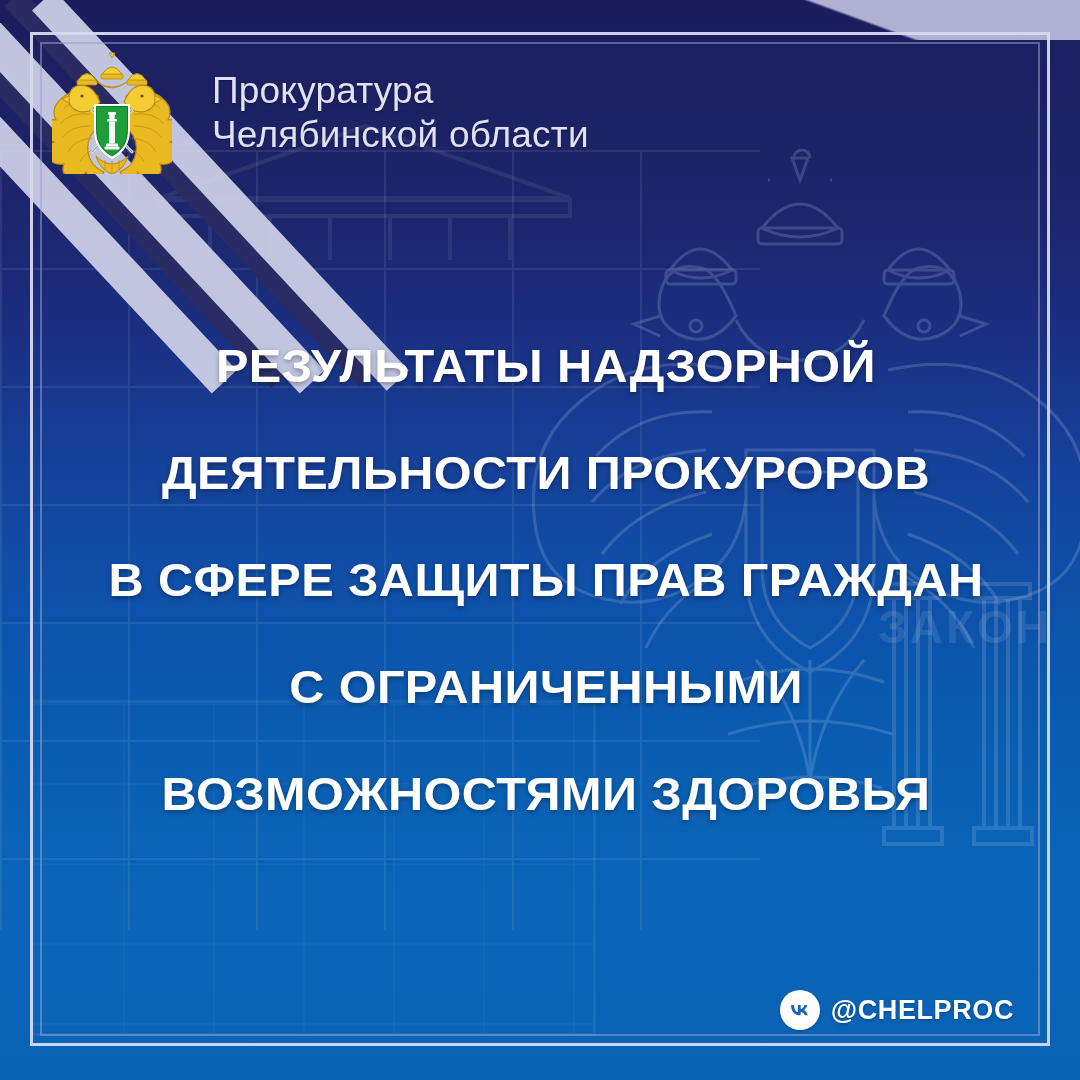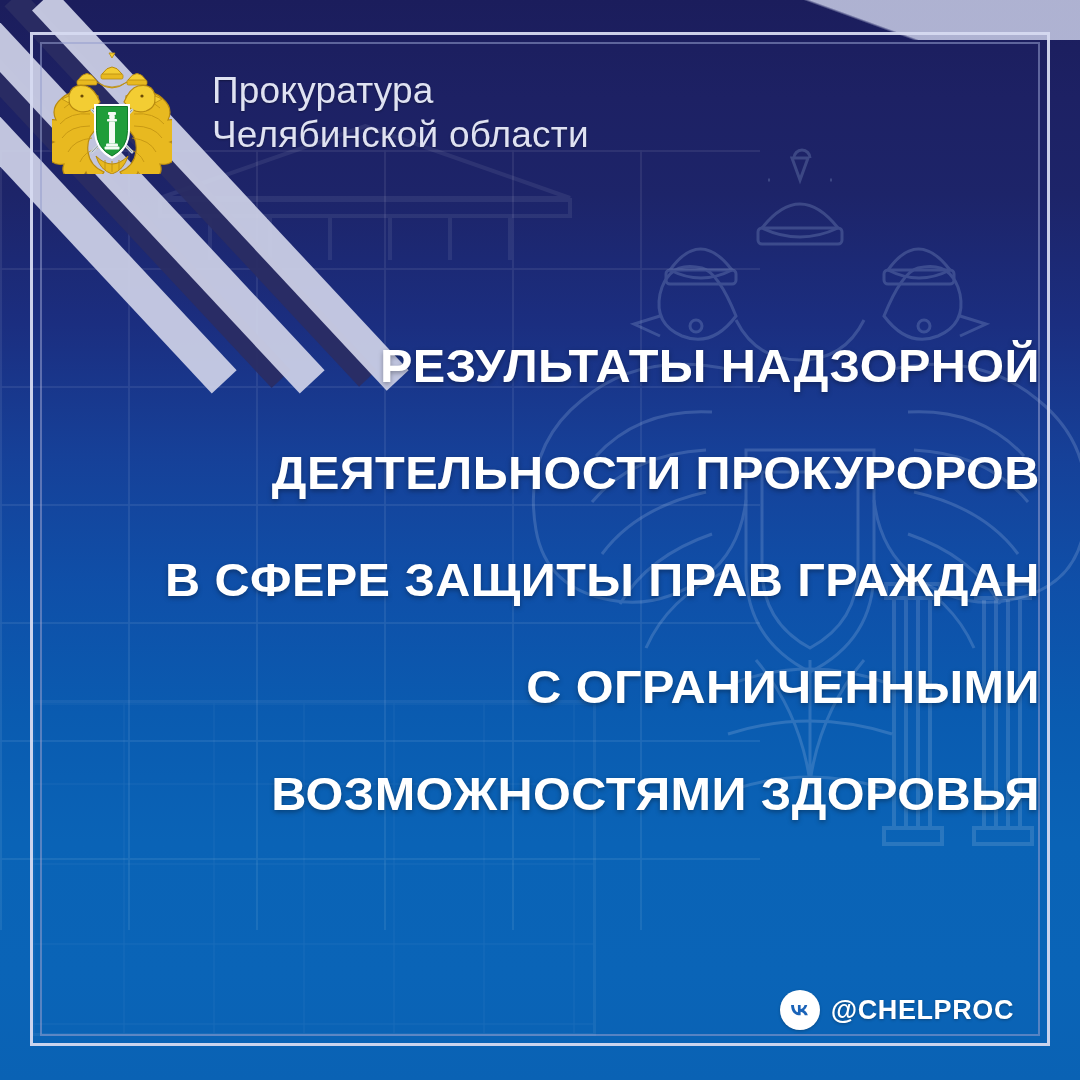--- a/index.html
+++ b/index.html
@@ -116,22 +116,22 @@
     color:#dfe2f2;
     font-size:37px;line-height:1.20;
     font-weight:400;
     letter-spacing:.2px;
     text-shadow:0 1px 2px rgba(0,0,0,.35);
     white-space:pre-line;
   }
 
   
   .title-block{
-    position:absolute;left:56px;right:57px;top:312px;z-index:8;
-    text-align:right;
+    position:absolute;left:56px;right:44px;top:312px;z-index:8;
+    text-align:center;
   }
   .title-line{
     color:#ffffff;
     font-family:"Liberation Sans","DejaVu Sans",sans-serif;
     font-weight:700;
     font-size:47px;
     line-height:107px;
     letter-spacing:.4px;
     text-shadow:0 2px 5px rgba(0,0,0,.34);
     white-space:nowrap;
@@ -217,20 +217,21 @@
   <svg class="wm columns-wm" viewBox="0 0 190 330" aria-hidden="true">
     <g stroke="#ffffff" stroke-width="4" fill="none">
       <rect x="6" y="24" width="54" height="14"></rect>
       <path d="M14 38 v230 M26 38 v230 M38 38 v230 M50 38 v230"></path>
       <rect x="4" y="268" width="58" height="16"></rect>
       <rect x="96" y="24" width="54" height="14"></rect>
       <path d="M104 38 v230 M116 38 v230 M128 38 v230 M140 38 v230"></path>
       <rect x="94" y="268" width="58" height="16"></rect>
     </g>
   </svg>
+  <div class="wm zakon-wm">ЗАКОН</div>
 
   <div class="top-sliver"></div>
   <div class="diag-wrap">
     <div class="diag d1"></div>
     <div class="diag d2"></div>
     <div class="diag d3"></div>
     <div class="diag d4"></div>
     <div class="diag d5"></div>
   </div>
 

